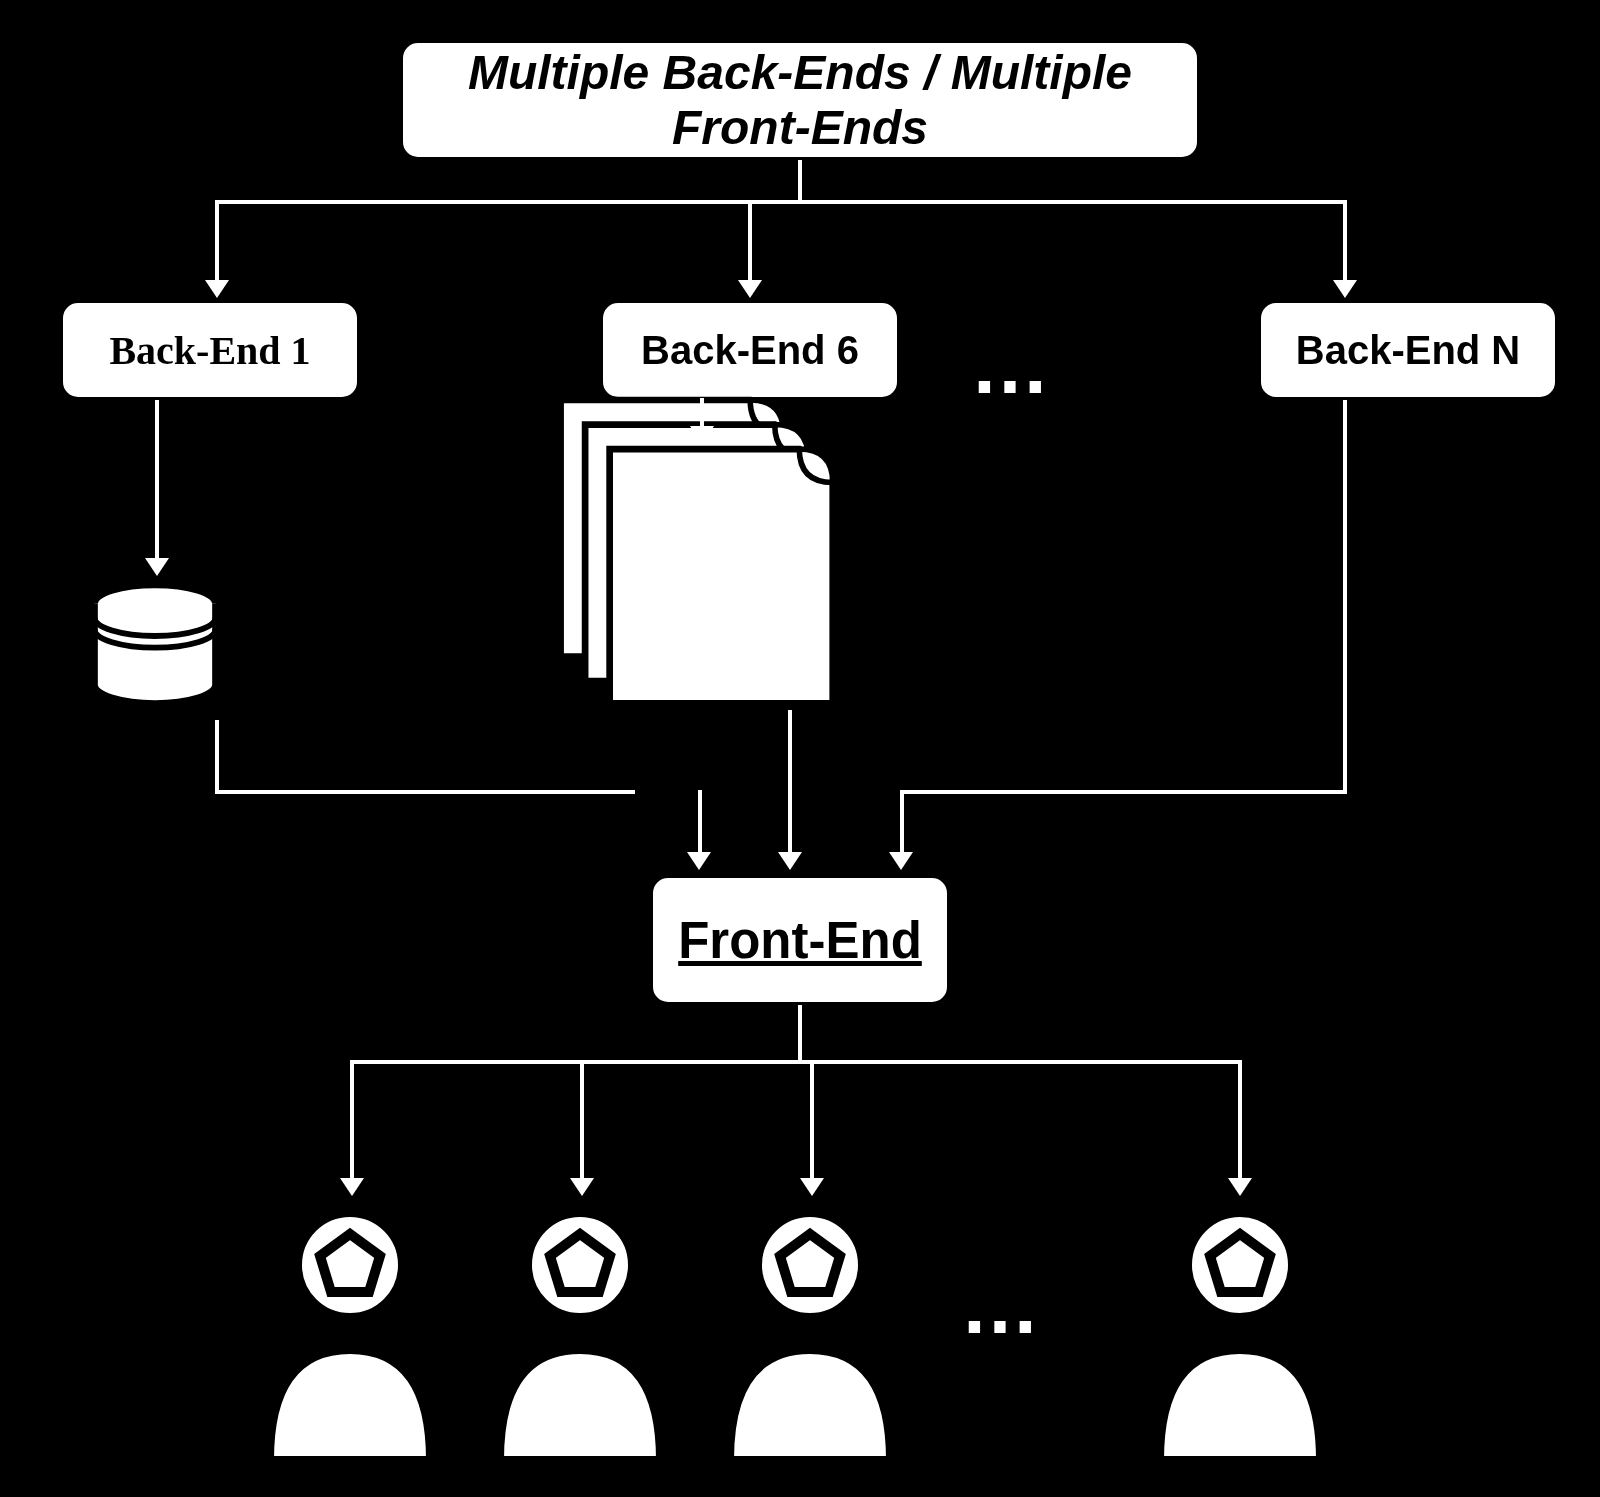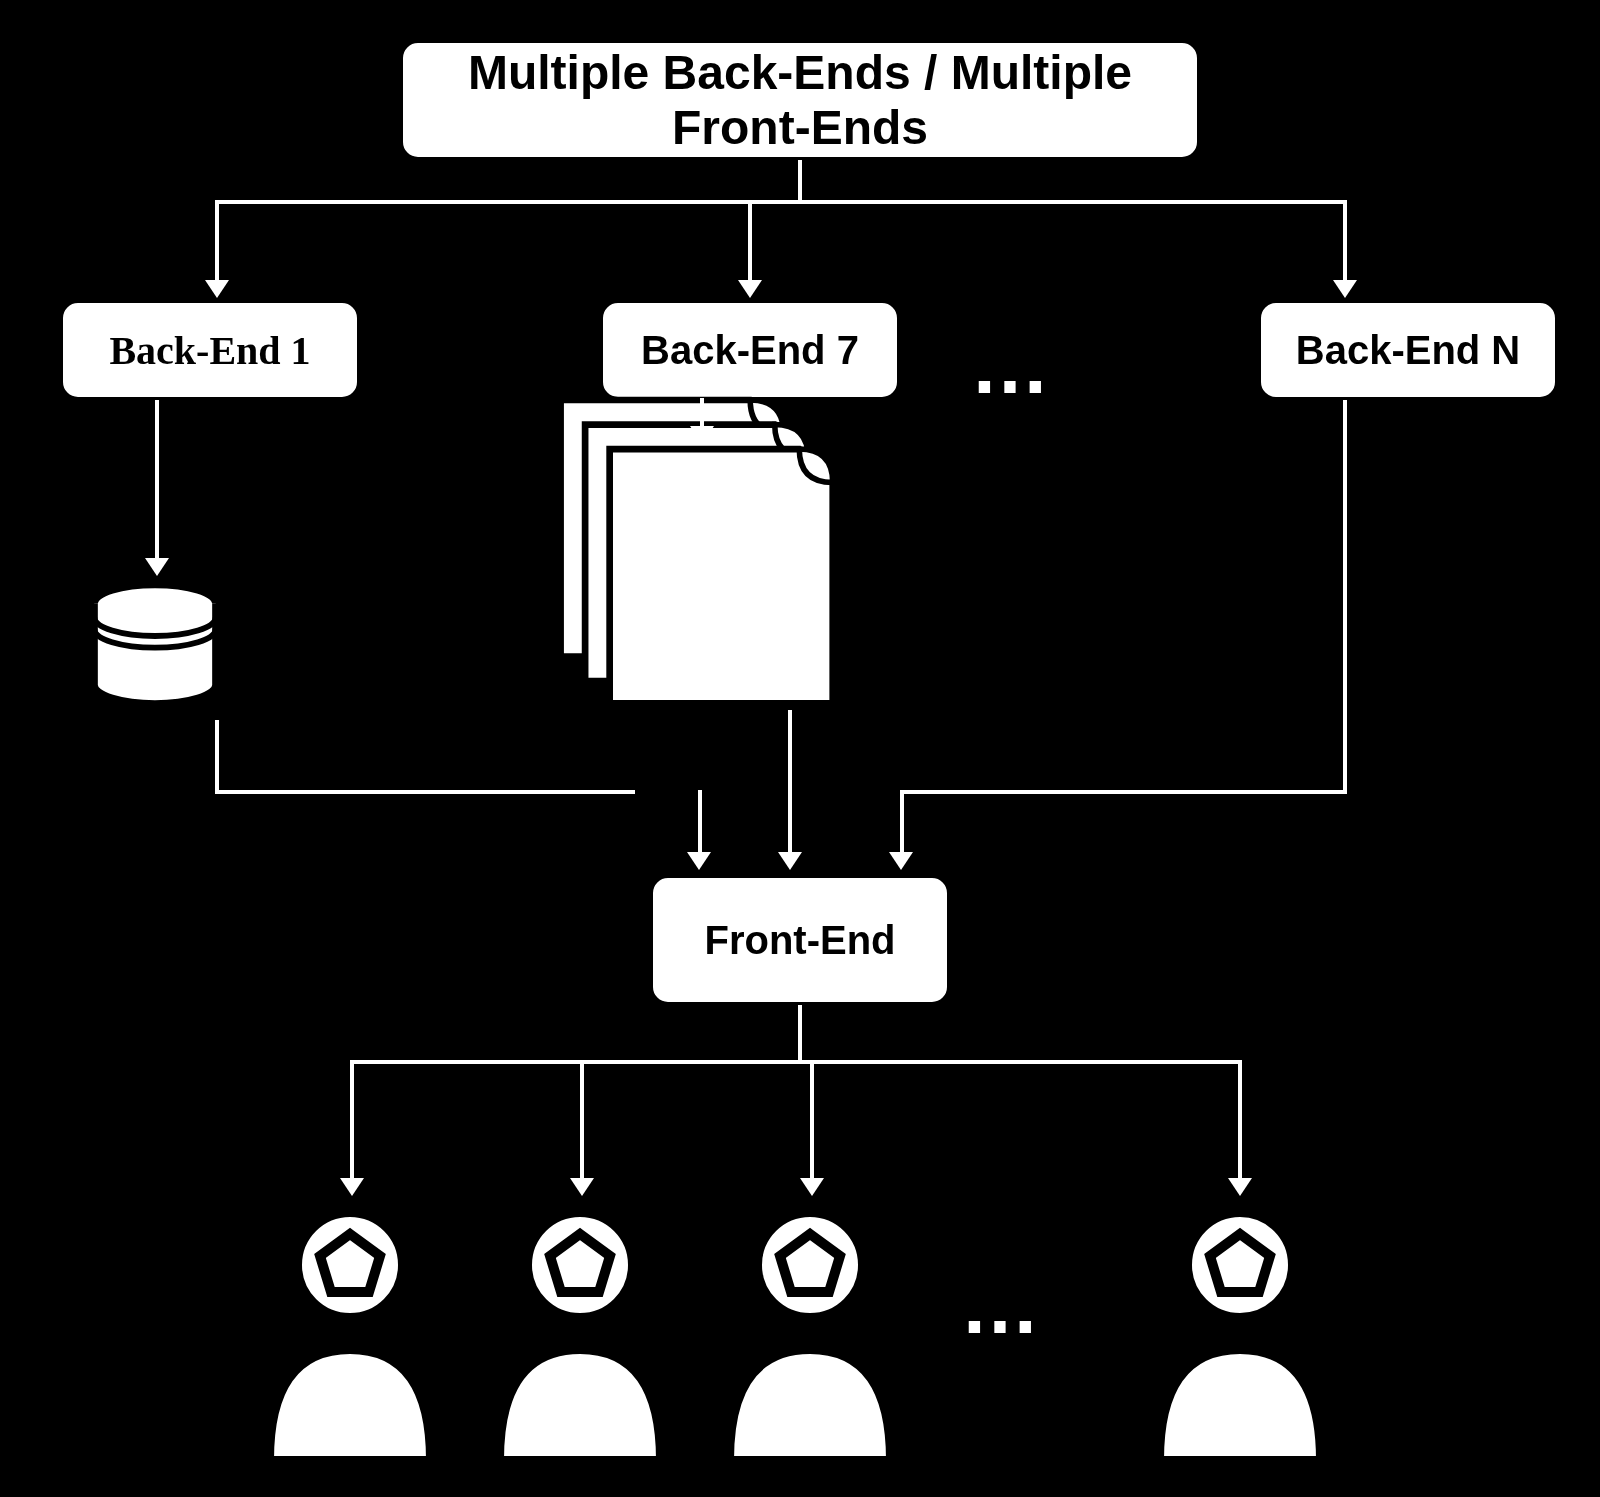--- a/index.html
+++ b/index.html
@@ -22,25 +22,25 @@
     color: #000;
     border: 3px solid #000;
     border-radius: 18px;
     font-weight: 700;
     text-align: center;
     display: flex;
     align-items: center;
     justify-content: center;
     box-sizing: border-box;
   }
-  .title { font-size: 48px; top: 40px; left: 50%; transform: translateX(-50%); width: 800px; height: 120px; line-height: 1.15; padding: 8px 20px; }
+  .title { font-size: 48px; top: 40px; left: 50%; transform: translateX(-50%); width: 800px; height: 120px; line-height: 1.15; padding: 8px 20px; font-style: italic; }
   .backend1 { font-size: 40px; top: 300px; left: 60px;  width: 300px; height: 100px; font-family: Liberation Serif, serif; }
   .backend2 { font-size: 40px; top: 300px; left: 600px; width: 300px; height: 100px; }
   .backend3 { font-size: 40px; top: 300px; left: 1258px; width: 300px; height: 100px; }
-  .fbox     { font-size: 40px; top: 875px; left: 650px; width: 300px; height: 130px; }
+  .fbox     { font-size: 51px; top: 875px; left: 650px; width: 300px; height: 130px; text-decoration: underline; }
   .ellipsis-top {
     position: absolute; top: 320px; left: 970px; color: #fff;
     font-size: 80px; font-weight: 700;
   }
   .ellipsis-bot {
     position: absolute; top: 1230px; left: 870px; color: #fff;
     font-size: 80px; font-weight: 700;
   }
   
   .db {
@@ -71,21 +71,21 @@
   .ah-down  { border-width: 18px 12px 0 12px; border-color: #fff transparent transparent transparent; }
 </style>
 </head>
 <body>
 
 <div class="canvas">
 
   <div class="node-box title">Multiple Back-Ends / Multiple<br>Front-Ends</div>
 
   <div class="node-box backend1">Back-End 1</div>
-  <div class="node-box backend2">Back-End 7</div>
+  <div class="node-box backend2">Back-End 6</div>
   <div class="ellipsis-top">…</div>
   <div class="node-box backend3">Back-End N</div>
 
   <div class="line v" style="left: 798px; top: 160px; height: 40px;"></div>
 
   <div class="line h" style="left: 215px; top: 200px; width: 1130px;"></div>
 
   <div class="line v" style="left: 215px;  top: 200px; height: 80px;"></div>
   <div class="ah ah-down" style="left: 205px; top: 280px;"></div>
   <div class="line v" style="left: 748px; top: 200px; height: 80px;"></div>

